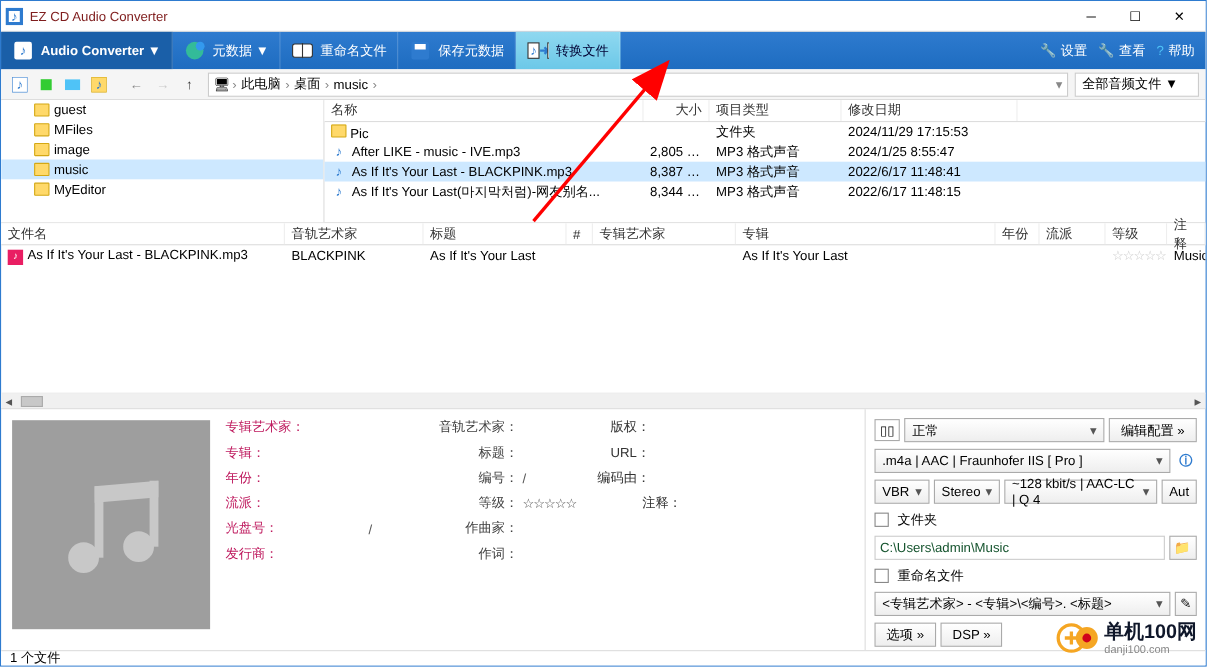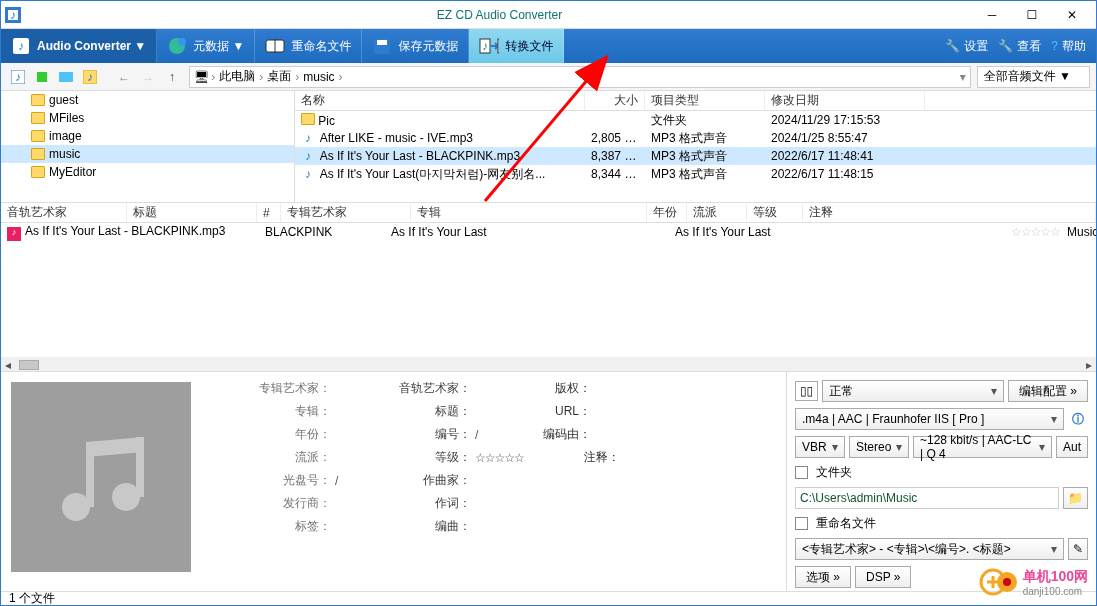--- a/index.html
+++ b/index.html
@@ -1,21 +1,21 @@
 <!DOCTYPE html>
 <html><head>
 <meta charset="utf-8">
 <style>
 * { box-sizing: border-box; margin: 0; padding: 0; font-family: "Microsoft YaHei", Arial, sans-serif; font-size: 12px; }
 body { width: 1097px; height: 606px; background: #fff; display: flex; flex-direction: column; border: 1px solid #2e7bcf; position: relative; overflow: hidden; }
 
 
 .titlebar { height: 28px; background: #fff; display: flex; align-items: center; padding: 0 4px; border-bottom: 1px solid #ddd; }
 .titlebar .app-icon { width: 16px; height: 16px; margin-right: 6px; }
-.titlebar .title { flex: 1; color: #0f766e; text-align: center; }
+.titlebar .title { flex: 1; color: #7f1d1d; }
 .titlebar .win-controls { display: flex; }
 .titlebar .win-btn { width: 40px; height: 26px; display: flex; align-items: center; justify-content: center; cursor: pointer; }
 
 
 .main-toolbar { height: 34px; background: linear-gradient(#2e7bcf, #1e6cc0); display: flex; align-items: center; color: #fff; }
 .tb-btn { height: 34px; display: flex; align-items: center; padding: 0 10px; gap: 6px; cursor: pointer; border-right: 1px solid rgba(255,255,255,0.2); }
 .tb-btn.primary { background: #1a5fa8; font-weight: bold; }
 .tb-btn.highlight { background: linear-gradient(#8fd8f0, #6cc8e8); color: #003; }
 .tb-icon { width: 20px; height: 20px; display: flex; align-items: center; justify-content: center; }
 .tb-spacer { flex: 1; }
@@ -53,21 +53,21 @@
 .q-row { height: 18px; display: flex; align-items: center; }
 .q-cell { padding: 0 6px; white-space: nowrap; overflow: hidden; }
 .stars { color: #ccc; letter-spacing: -1px; }
 
 
 .bottom { height: 220px; border-top: 1px solid #ddd; display: flex; }
 .art-col { width: 200px; display: flex; align-items: flex-start; justify-content: center; padding: 10px; }
 .art-box { width: 190px; height: 190px; background: #9e9e9e; display: flex; align-items: center; justify-content: center; }
 .meta-col { flex: 1; padding: 8px 4px; display: flex; flex-direction: column; gap: 6px; }
 .meta-row { display: flex; align-items: center; }
-.meta-label { width: 130px; text-align: right; color: #737373; padding-right: 4px; }
+.meta-label { width: 130px; text-align: left; color: #be185d; padding-right: 4px; }
 .meta-label2 { width: 120px; text-align: right; color: #404040; padding-right: 4px; }
 .meta-label3 { width: 100px; text-align: right; color: #333; padding-right: 4px; }
 .meta-val { color: #555; min-width: 20px; }
 .right-col { width: 310px; border-left: 1px solid #ddd; padding: 8px; display: flex; flex-direction: column; gap: 6px; }
 .combo { height: 22px; border: 1px solid #aaa; background: linear-gradient(#fff, #eee); display: flex; align-items: center; padding: 0 18px 0 6px; cursor: pointer; position: relative; }
 .combo::after { content: "▾"; position: absolute; right: 6px; color: #555; }
 .btn { height: 22px; border: 1px solid #aaa; background: linear-gradient(#fff, #eee); padding: 0 10px; display: inline-flex; align-items: center; cursor: pointer; }
 .row-flex { display: flex; gap: 4px; align-items: center; }
 .checkbox { width: 13px; height: 13px; border: 1px solid #888; background: #fff; display: inline-block; margin-right: 4px; cursor: pointer; }
 .text-input { height: 22px; border: 1px solid #ccc; background: #fff; padding: 0 4px; color: #14532d; flex: 1; display: flex; align-items: center; }
@@ -270,20 +270,21 @@
           <div class="fl-cell" style="width:60px;text-align:right">8,344 KB</div>
           <div class="fl-cell" style="width:120px">MP3 格式声音</div>
           <div class="fl-cell" style="width:160px">2022/6/17 11:48:15</div>
         </div>
       </div>
   </div>
 </div>
 
 <div class="queue">
   <div class="q-header">
+    <div class="q-hcol" style="width:258px">文件名</div>
     <div class="q-hcol" style="width:126px">音轨艺术家</div>
     <div class="q-hcol" style="width:130px">标题</div>
     <div class="q-hcol" style="width:24px">#</div>
     <div class="q-hcol" style="width:130px">专辑艺术家</div>
     <div class="q-hcol" style="width:236px">专辑</div>
     <div class="q-hcol" style="width:40px">年份</div>
     <div class="q-hcol" style="width:60px">流派</div>
     <div class="q-hcol" style="width:56px">等级</div>
     <div class="q-hcol" style="flex:1">注释</div>
   </div>
@@ -356,25 +357,20 @@
     <div class="meta-row">
       <span class="meta-label">光盘号：</span>
         <span class="meta-val">/</span>
       <span class="meta-label2">作曲家：</span>
     </div>
     <div class="meta-row">
       <span class="meta-label">发行商：</span>
         <span class="meta-val"></span>
       <span class="meta-label2">作词：</span>
     </div>
-    <div class="meta-row">
-      <span class="meta-label">标签：</span>
-        <span class="meta-val"></span>
-      <span class="meta-label2">编曲：</span>
-    </div>
   </div>
   <div class="right-col">
     <div class="row-flex">
       <span style="border:1px solid #aaa;padding:2px 4px">▯▯</span>
       <div class="combo" style="flex:1">
           <span>正常</span>
         </div>
       <div class="btn">编辑配置 »</div>
     </div>
     <div class="row-flex">
@@ -435,16 +431,16 @@
 
 <div class="watermark">
   <svg width="40" height="30">
       <circle cx="14" cy="15" r="12" fill="none" stroke="#f5a623" stroke-width="3"></circle>
       <circle cx="28" cy="15" r="10" fill="#f5a623"></circle>
       <circle cx="28" cy="15" r="4" fill="#d0021b"></circle>
       <line x1="8" y1="15" x2="20" y2="15" stroke="#f5a623" stroke-width="3"></line>
       <line x1="14" y1="9" x2="14" y2="21" stroke="#f5a623" stroke-width="3"></line>
     </svg>
   <div>
-    <div style="font-size:14px;font-weight:bold;color:#ec4899">单机100网</div>
+    <div style="font-size:18px;font-weight:bold;color:#0f172a">单机100网</div>
     <div style="font-size:10px;color:#888">danji100.com</div>
   </div>
 </div>
 
 </body></html>

